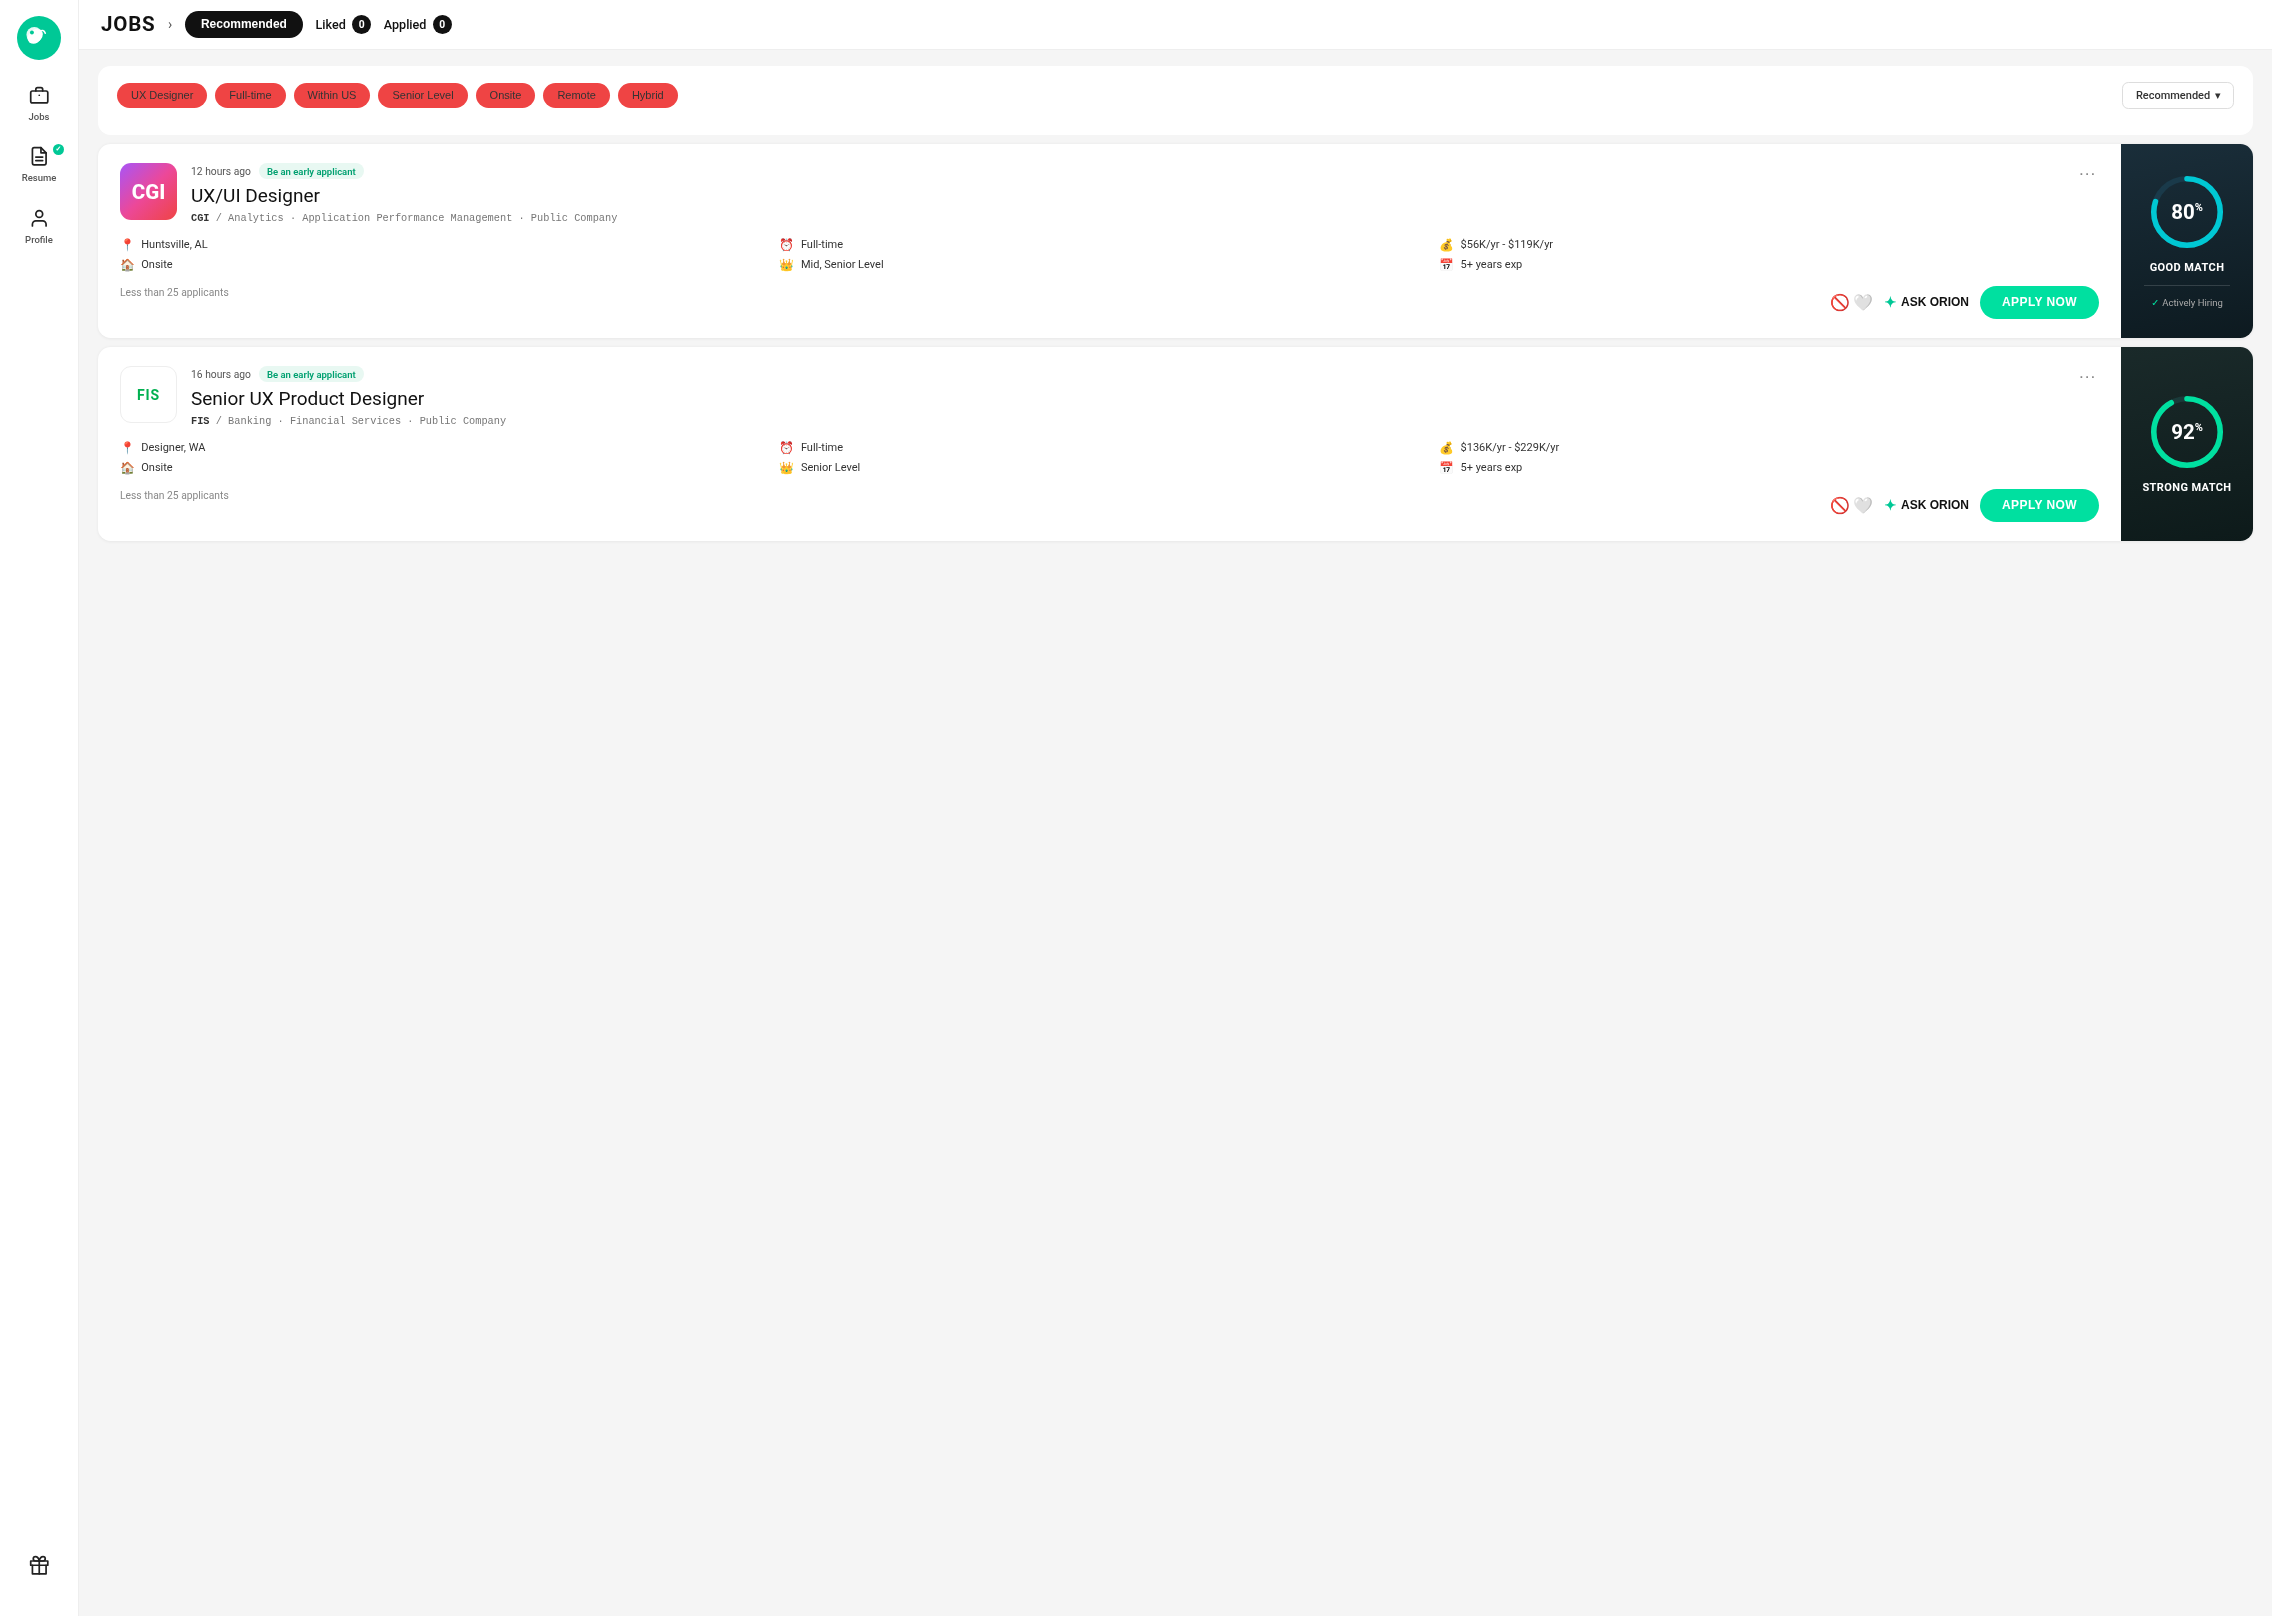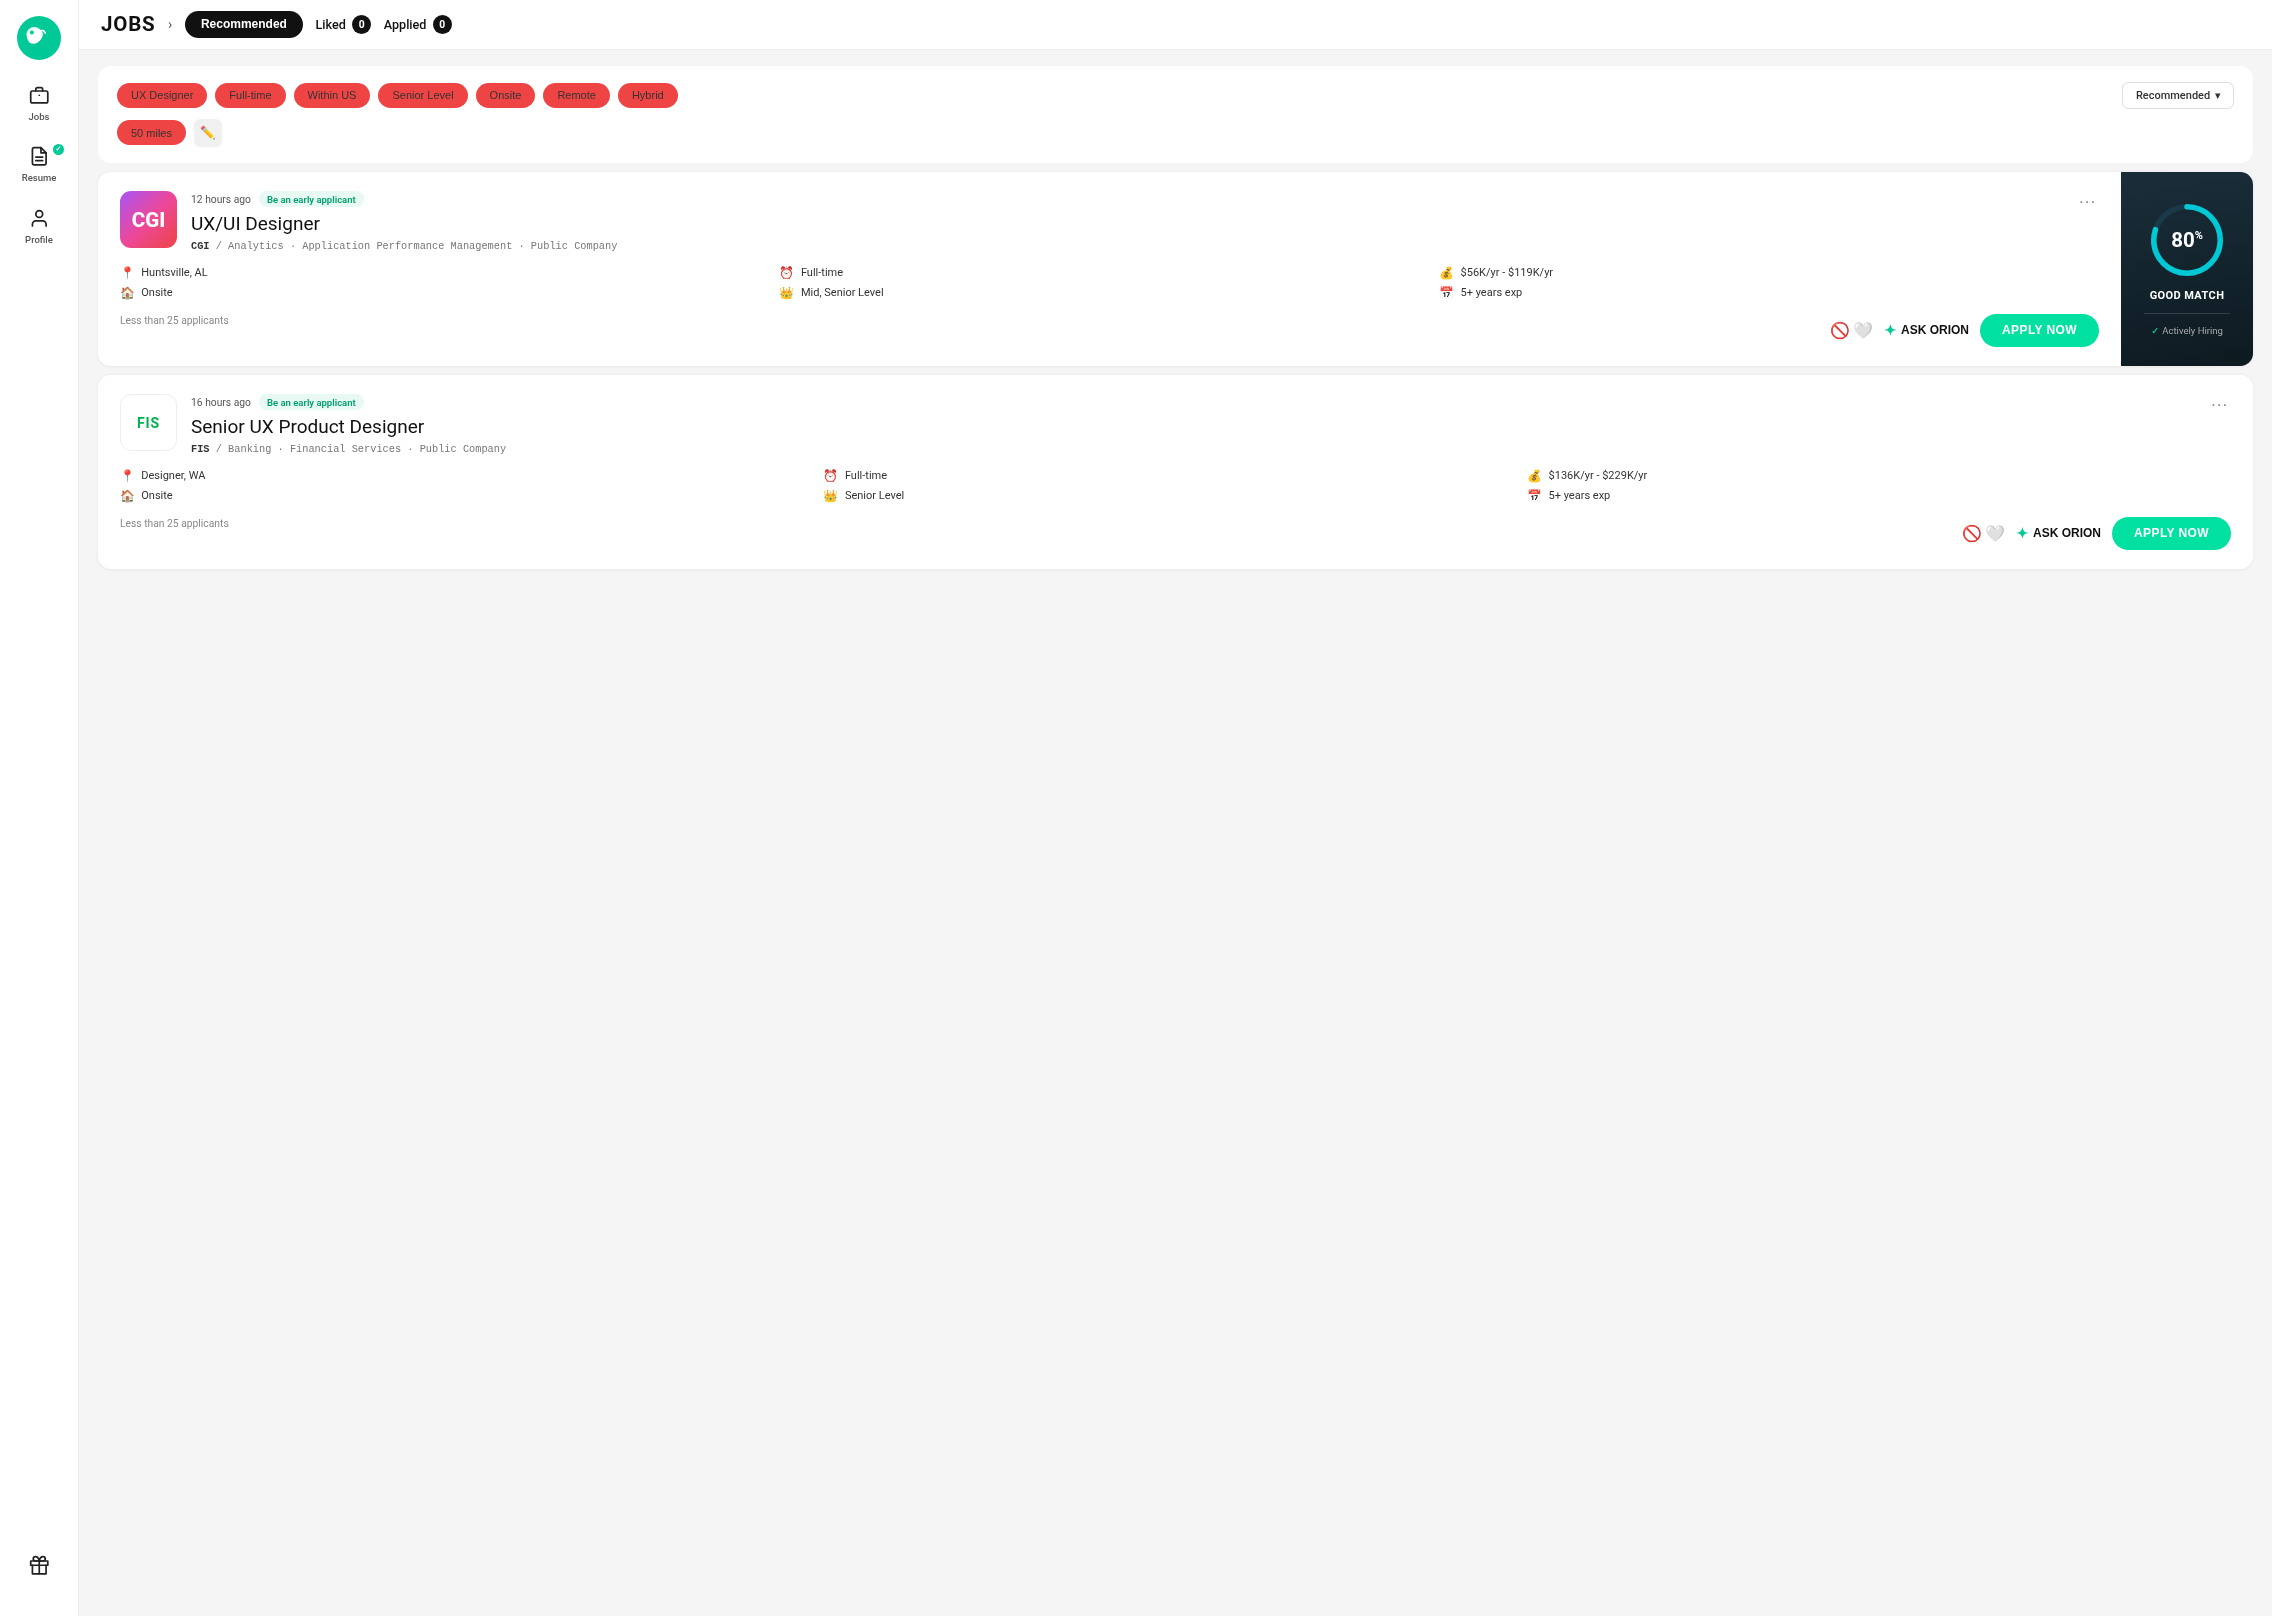--- a/index.html
+++ b/index.html
@@ -529,24 +529,20 @@
         <button class="filter-tag">Full-time</button>
         <button class="filter-tag">Within US</button>
         <button class="filter-tag">Senior Level</button>
         <button class="filter-tag">Onsite</button>
         <button class="filter-tag">Remote</button>
         <button class="filter-tag">Hybrid</button>
         <div class="filter-sort">
           <span>Recommended</span>
           <span>▾</span>
         </div>
-      </div>
-      <div class="filter-row2">
-        <button class="filter-tag">50 miles</button>
-        <button class="edit-icon-btn">✏️</button>
       </div>
     </div>
 
     <div class="job-card">
       <div class="job-card-main">
         <div class="job-card-top">
           <div class="job-card-top-left">
             <div class="company-logo" style="background: linear-gradient(135deg, #a855f7, #ec4899, #ef4444);">
               <span>CGI</span>
             </div>
@@ -675,17 +671,29 @@
           <button class="action-icon-btn">🚫</button>
           <button class="action-icon-btn">🤍</button>
           <button class="ask-orion-btn">
             <span class="ask-orion-star">✦</span>
             <span>ASK ORION</span>
           </button>
           <button class="apply-btn">APPLY NOW</button>
         </div>
       </div>
 
+      <div class="match-panel" style="background: linear-gradient(170deg, #1a2a2a 0%, #0d1a1a 100%);">
+        <div class="match-circle-container">
+          <svg width="76" height="76" viewBox="0 0 96 96">
+            <circle cx="48" cy="48" r="42" fill="none" stroke="#1a3a3a" stroke-width="7"></circle>
+            <circle cx="48" cy="48" r="42" fill="none" stroke="#00e0a0" stroke-width="7" stroke-dasharray="263.9" stroke-dashoffset="21.1" stroke-linecap="round"></circle>
+          </svg>
+          <div class="match-percent">
+            <span>92</span><sup>%</sup>
+          </div>
+        </div>
+        <div class="match-label">STRONG MATCH</div>
+      </div>
     </div>
 
   </div>
 </div>
 
 
 </body></html>

